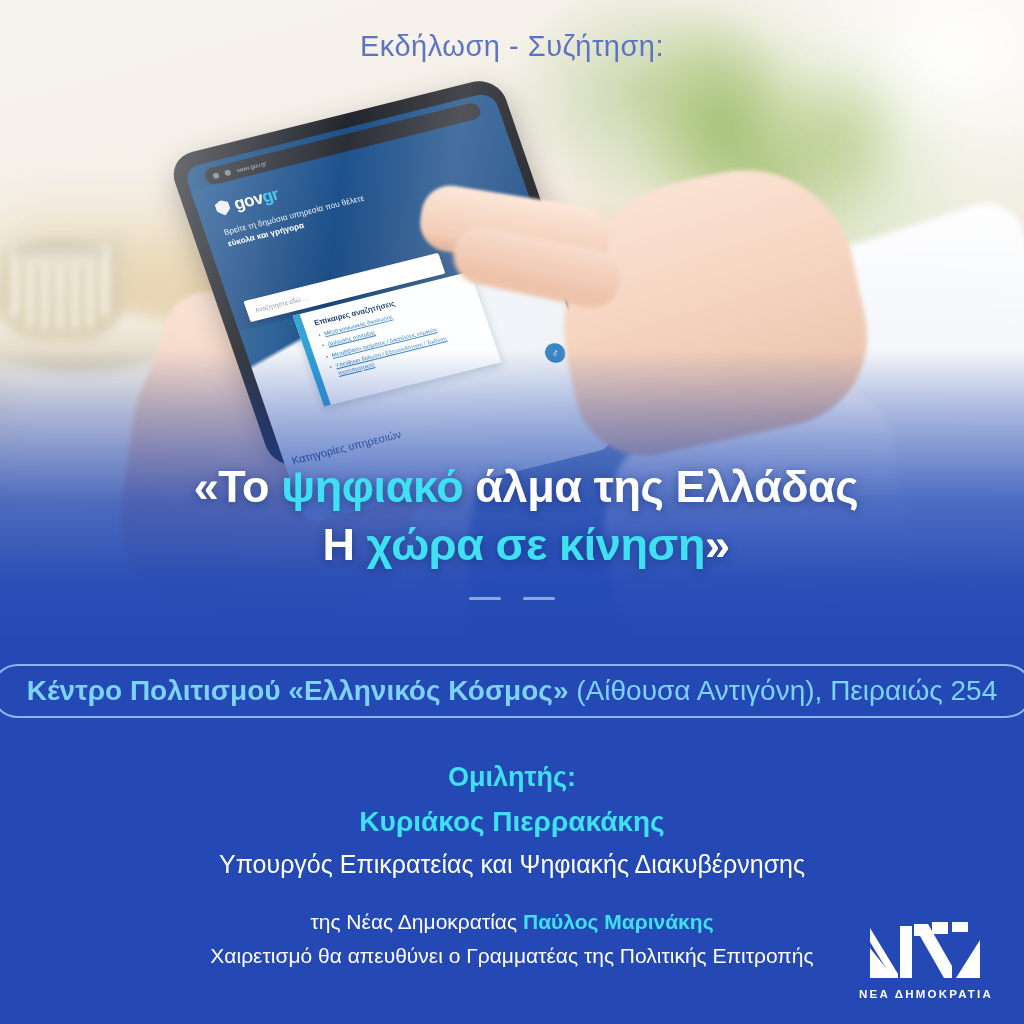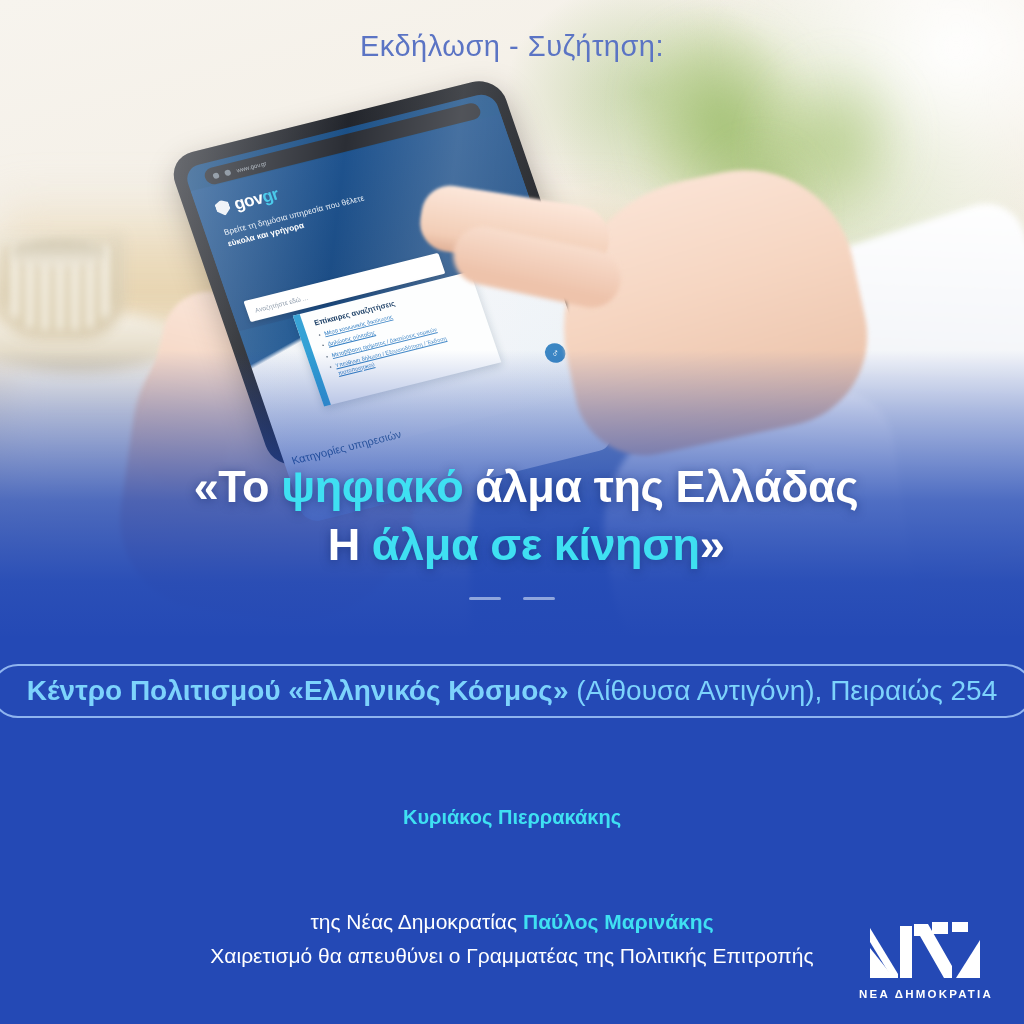--- a/index.html
+++ b/index.html
@@ -257,21 +257,21 @@
   }
   .venue b { font-weight:bold; }
   .venue span { font-weight:normal; }
 
   .speaker-label {
     position:absolute; top:762px; left:0; width:100%;
     text-align:center; font-size:27px; font-weight:bold; color:#3fe0f2;
   }
   .speaker-name {
     position:absolute; top:806px; left:0; width:100%;
-    text-align:center; font-size:20px; font-weight:bold; color:#3fe0f2;
+    text-align:center; font-size:28px; font-weight:bold; color:#3fe0f2;
   }
   .speaker-role {
     position:absolute; top:850px; left:0; width:100%;
     text-align:center; font-size:25px; color:#ffffff;
   }
 
   .greeting {
     position:absolute; top:905px; left:0; width:100%;
     text-align:center; font-size:21px; color:#ffffff; line-height:1.6;
   }
@@ -352,35 +352,37 @@
 
   <div class="blue-wash"></div>
   <div class="blue-solid"></div>
 
   <div class="content">
 
     <div class="kicker">Εκδήλωση - Συζήτηση:</div>
 
     <div class="title">
       <div><span>«Το </span><span class="cy">ψηφιακό</span><span> άλμα της Ελλάδας</span></div>
-      <div><span>Η </span><span class="cy">άλμα σε κίνηση</span><span>»</span></div>
+      <div><span>Η </span><span class="cy">χώρα σε κίνηση</span><span>»</span></div>
     </div>
 
     <div class="dateline">
       <span class="rule"></span>
       <span class="rule"></span>
     </div>
 
     <div class="venue-wrap">
       <div class="venue">
         <b>Κέντρο Πολιτισμού «Ελληνικός Κόσμος»</b><span> (Αίθουσα Αντιγόνη), Πειραιώς 254</span>
       </div>
     </div>
 
+    <div class="speaker-label">Ομιλητής:</div>
     <div class="speaker-name">Κυριάκος Πιερρακάκης</div>
+    <div class="speaker-role">Υπουργός Επικρατείας και Ψηφιακής Διακυβέρνησης</div>
 
     <div class="greeting">
       <div><span>της Νέας Δημοκρατίας </span><b>Παύλος Μαρινάκης</b></div>
       <div>Χαιρετισμό θα απευθύνει ο Γραμματέας της Πολιτικής Επιτροπής</div>
     </div>
 
     <div class="nd-logo">
       <svg class="nd-mark" viewBox="0 0 116 58">
         <polygon points="2,56 2,26 26,56" fill="#ffffff"></polygon>
         <polygon points="2,20 2,6 30,52 30,56 24,56" fill="#ffffff"></polygon>

